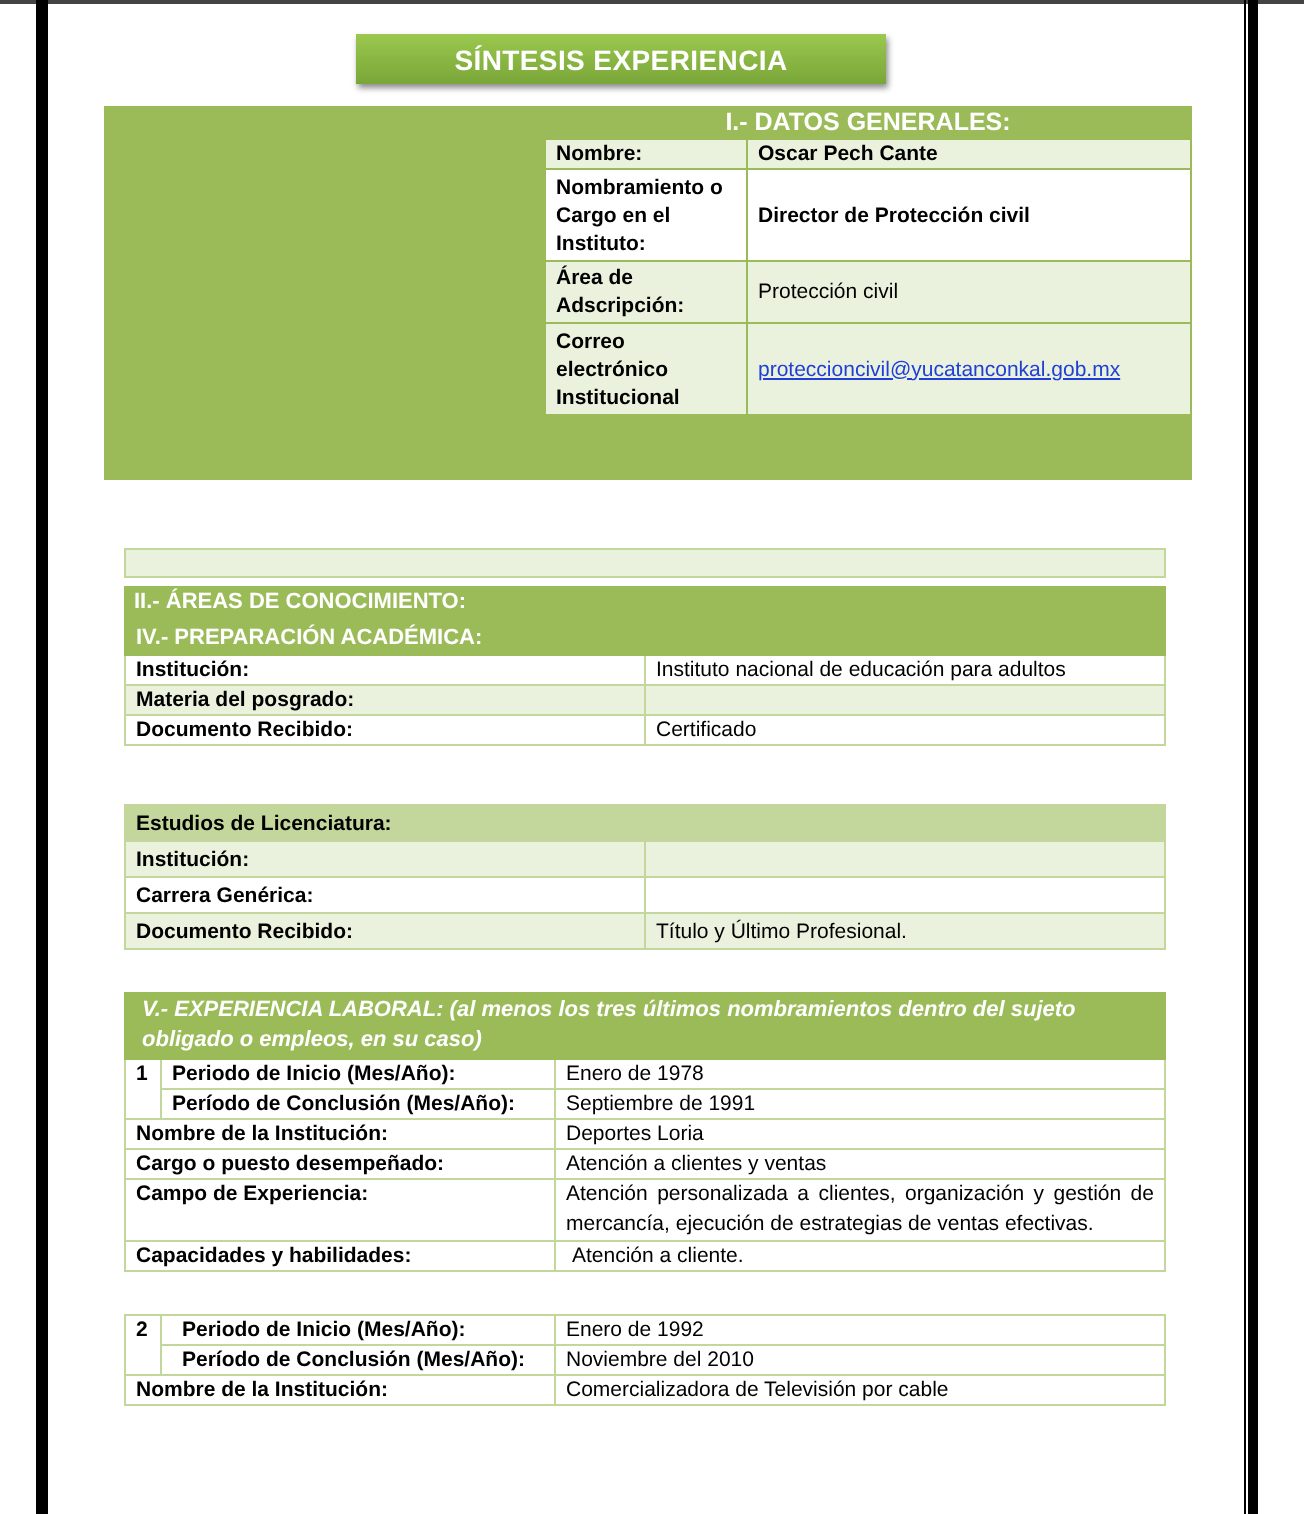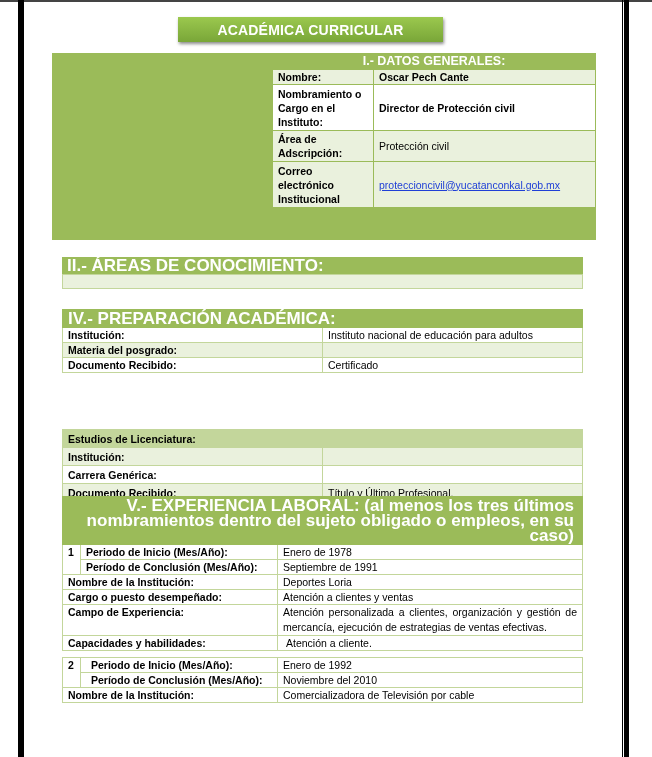--- a/index.html
+++ b/index.html
@@ -22,63 +22,63 @@
   }
 
   .abs { position: absolute; }
   .lgreen { background: #eaf1dd; }
   .white { background: #fff; }
   .bd { border: 1px solid #c3d69b; box-sizing: border-box; }
 
   table { border-collapse: collapse; font-size: 10.5px; table-layout: fixed; }
   td { border: 1px solid #c3d69b; padding: 0 5px; vertical-align: middle; line-height: 14px; }
   .b { font-weight: bold; }
-  .hdr { background: #9bbb59; color: #fff; font-weight: bold; font-size: 17px; }
+  .hdr { background: #9bbb59; color: #fff; font-weight: bold; font-size: 11px; margin-top: 36px; }
   .subhdr { background: #c3d69b; font-weight: bold; }
 
   
   .dg-bg { left: 52px; top: 53px; width: 544px; height: 187px; background: #9bbb59; }
   .dg-title { left: 272px; top: 53px; width: 324px; height: 16px; color: #fff; font-weight: bold; font-size: 12.5px; text-align: center; line-height: 16px; }
   .dg-table { position: absolute; left: 272px; top: 69px; width: 324px; }
   .dg-table td { border-color: #9bbb59; }
   .dg-table .lbl { width: 90px; font-weight: bold; margin-left: 36px; }
   .link { color: #1f3fd6; text-decoration: underline; }
 
   
   .ar-hdr { left: 62px; top: 257px; width: 521px; height: 17px; padding-left: 5px; box-sizing: border-box; line-height: 17px; }
   .ar-body { left: 62px; top: 274px; width: 521px; height: 15px; }
 
   
   .pa-table { position: absolute; left: 62px; top: 309px; width: 521px; }
   .pa-table td.lbl { width: 144px; font-weight: bold; }
   .pa-table tr.r td { height: 14px; }
-  .lic-table { position: absolute; left: 62px; top: 429px; width: 521px; }
+  .lic-table { position: absolute; left: 62px; top: 402px; width: 521px; }
   .lic-table td.lbl { width: 144px; font-weight: bold; }
   .lic-table tr.r td { height: 17px; }
 
   
   .ex-table { position: absolute; left: 62px; top: 496px; width: 521px; }
   .ex-table td { height: 14px; }
-  .ex-hdr td { text-align: right; line-height: 15px; height: auto; padding: 1px 8px; border-color: #9bbb59; }
+  .ex-hdr td { text-align: left; line-height: 15px; height: auto; padding: 1px 8px; border-color: #9bbb59; font-style: italic; }
   .num { width: 8px; font-weight: bold; vertical-align: top; }
   .lab { font-weight: bold; }
   .just { text-align: justify; }
   .ex2-table { position: absolute; left: 62px; top: 657px; width: 521px; }
   .ex2-table td { height: 14px; }
 </style>
 </head>
 <body>
 
 <div class="topline"></div>
 <div class="bar-thick" style="left:18px"></div>
 <div class="bar-thin" style="left:23px"></div>
 <div class="bar-thin" style="left:622px"></div>
 <div class="bar-thick" style="left:624px"></div>
 
-<div class="title-box">ACADÉMICA CURRICULAR</div>
+<div class="title-box">SÍNTESIS EXPERIENCIA</div>
 
 <div class="abs dg-bg"></div>
 <div class="abs dg-title">I.- DATOS GENERALES:</div>
 <table class="dg-table">
   <tbody>
       <tr class="lgreen" style="height:15px">
     <td class="lbl">Nombre:</td>
     <td class="b">Oscar Pech Cante</td>
   </tr>
   <tr class="white" style="height:46px">

